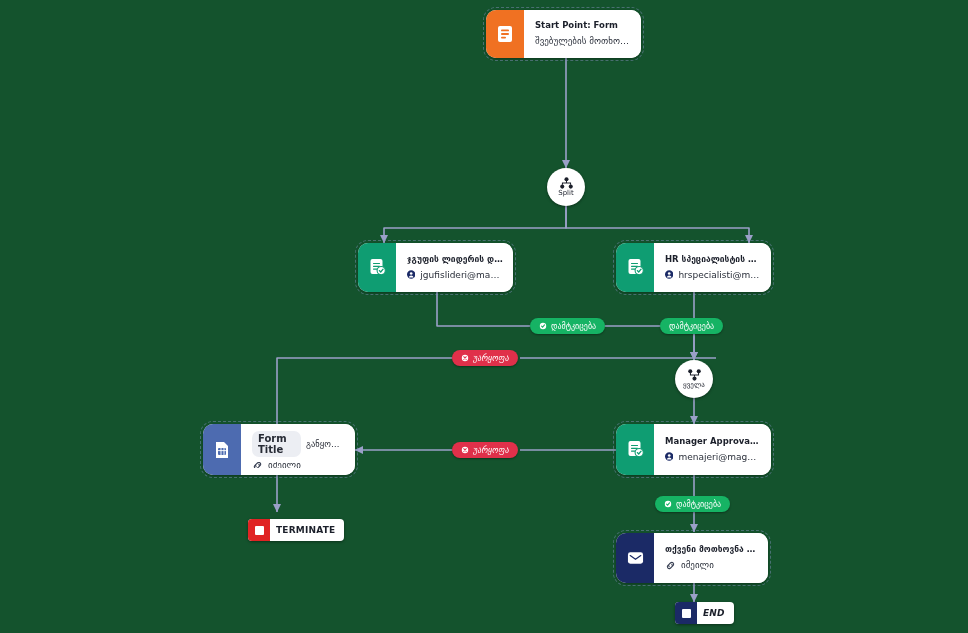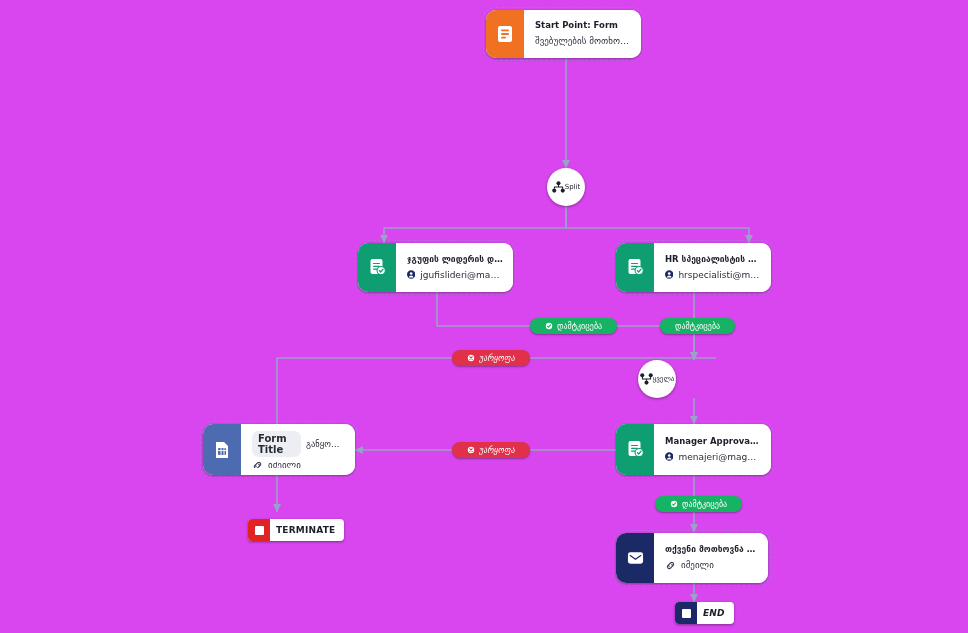--- a/index.html
+++ b/index.html
@@ -7,21 +7,21 @@
     padding: 0;
     background: #000000;
   }
   body {
     font-family: "DejaVu Sans", "Liberation Sans", sans-serif;
   }
   #canvas {
     position: relative;
     width: 968px;
     height: 633px;
-    background: #d946ef;
+    background: #14532d;
     overflow: hidden;
   }
   svg.edges {
     position: absolute;
     left: 0;
     top: 0;
     width: 968px;
     height: 633px;
     pointer-events: none;
   }
@@ -93,21 +93,21 @@
 
   
   .gateway {
     position: absolute;
     width: 38px;
     height: 38px;
     border-radius: 50%;
     background: #ffffff;
     box-shadow: 0 1px 3px rgba(0,0,0,0.4);
     display: flex;
-    flex-direction: row;
+    flex-direction: column;
     align-items: center;
     justify-content: center;
     gap: 0px;
   }
   .gateway .gw-label {
     font-size: 7px;
     color: #1b1f2a;
     line-height: 1;
     margin-top: 1px;
   }
@@ -146,21 +146,21 @@
   }
 
   
   .elabel {
     position: absolute;
     height: 16px;
     border-radius: 8px;
     display: flex;
     align-items: center;
     gap: 4px;
-    padding: 0 15px;
+    padding: 0 9px;
     font-size: 8px;
     color: #ffffff;
     white-space: nowrap;
     box-shadow: 0 1px 2px rgba(0,0,0,0.35);
   }
   .elabel.approve { background: #16b364; }
   .elabel.reject  { background: #e0304a; font-style: italic; }
   .elabel .lbl-ico { display: flex; align-items: center; }
 
   
@@ -319,21 +319,21 @@
   <div class="elabel reject" style="left:452px; top:350px;">
     <span class="lbl-ico">
       <svg width="8" height="8" viewBox="0 0 10 10">
           <circle cx="5" cy="5" r="4" fill="#ffffff"></circle>
           <path d="M3.4 3.4 l3.2 3.2 M6.6 3.4 l-3.2 3.2" stroke="#e0304a" stroke-width="1.3" stroke-linecap="round"></path>
         </svg>
     </span>
     <span>უარყოფა</span>
   </div>
 
-  <div class="gateway" style="left:638px; top:360px;">
+  <div class="gateway" style="left:675px; top:360px;">
     <svg width="13" height="12" viewBox="0 0 14 13">
       <circle cx="2.4" cy="2.4" r="2.2" fill="#1b1f2a"></circle>
       <circle cx="11.6" cy="2.4" r="2.2" fill="#1b1f2a"></circle>
       <circle cx="7" cy="10.4" r="2.2" fill="#1b1f2a"></circle>
       <path d="M2.6 4.4 L2.6 6.4 L11.4 6.4 L11.4 4.4 M7 6.4 L7 8.4" stroke="#1b1f2a" stroke-width="1.1" fill="none"></path>
     </svg>
     <div class="gw-label">ყველა</div>
   </div>
 
   <div class="node form sel" style="left:203px; top:424px; width:152px; height:51px;">

